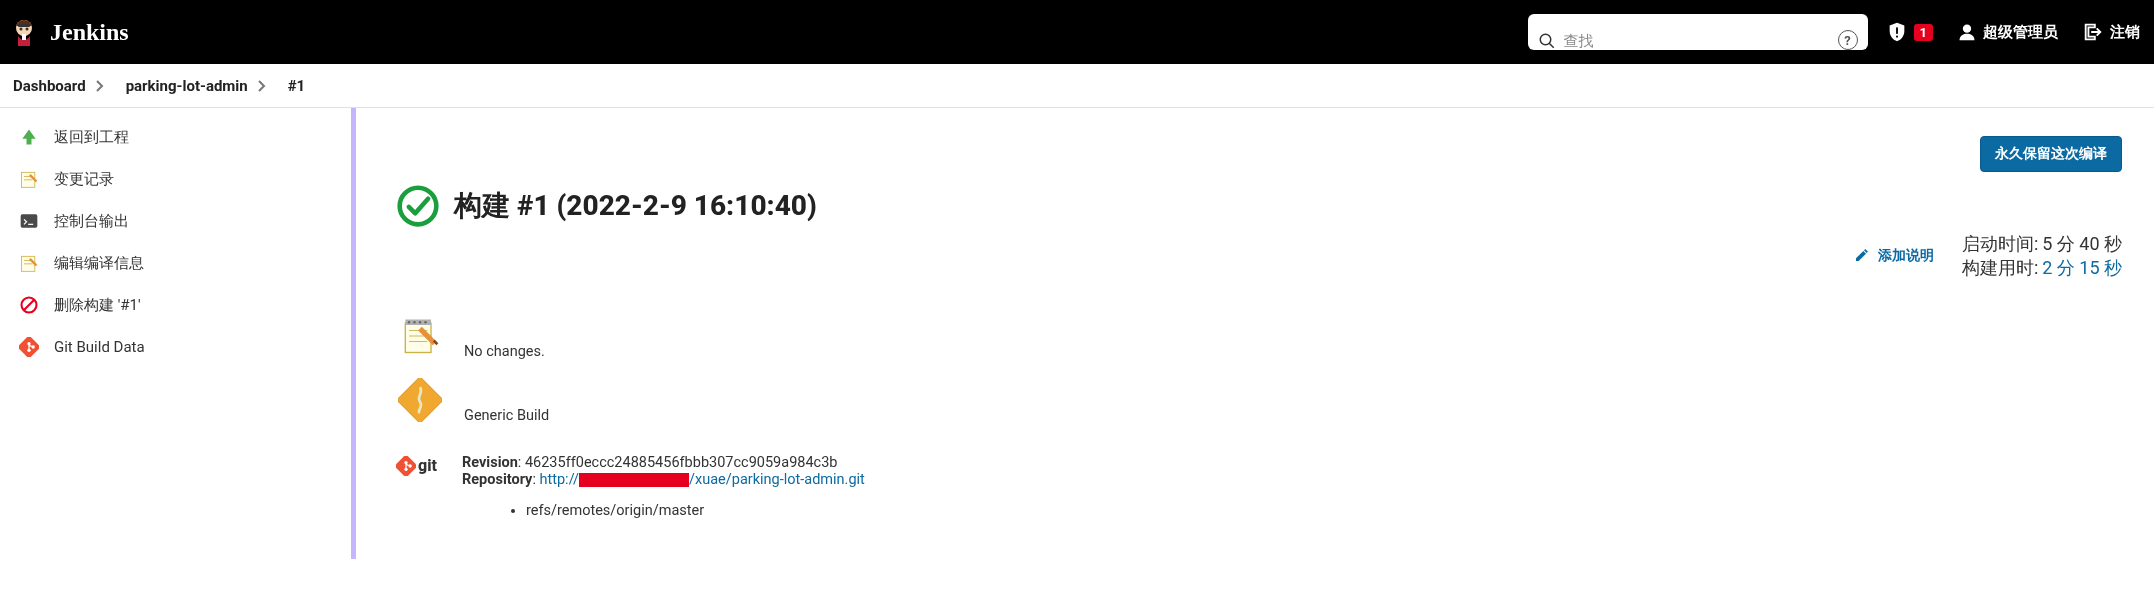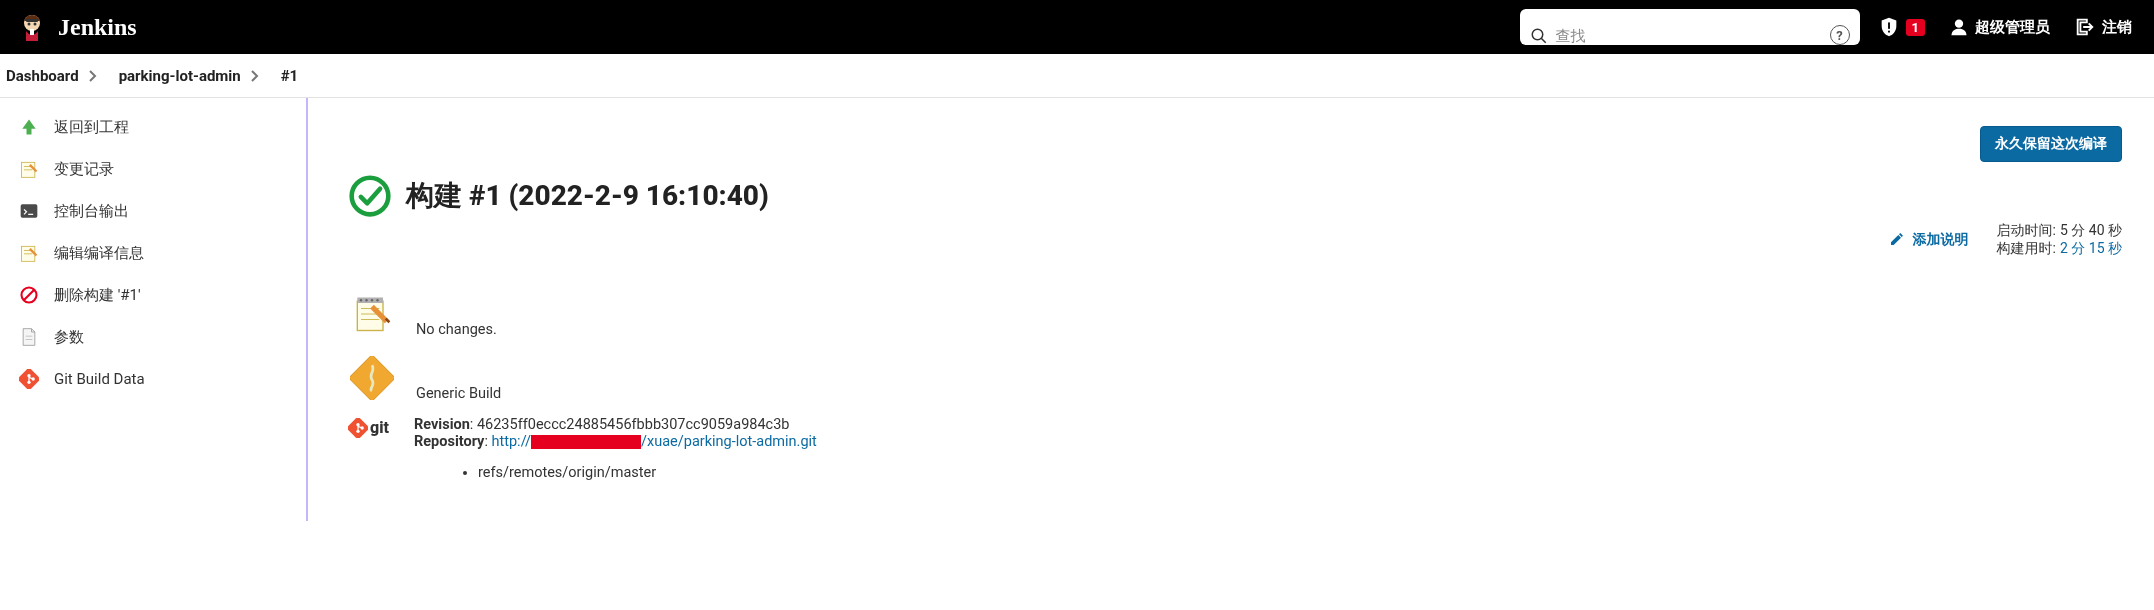--- a/index.html
+++ b/index.html
@@ -1,24 +1,24 @@
 <!DOCTYPE html>
 <html><head>
 <meta charset="utf-8">
 <style>
 * { margin: 0; padding: 0; box-sizing: border-box; font-family: -apple-system, BlinkMacSystemFont, "Segoe UI", Roboto, Helvetica, Arial, sans-serif; }
 body { font-size: 14px; color: #333; }
 
 
 .header {
   background: #000;
-  height: 54px;
-  display: flex;
-  align-items: center;
-  padding: 0 16px;
+  height: 64px;
+  display: flex;
+  align-items: center;
+  padding: 0 8px;
   gap: 12px;
 }
 .header-logo {
   display: flex;
   align-items: center;
   gap: 10px;
 }
 .jenkins-mascot {
   width: 32px; height: 32px;
 }
@@ -78,21 +78,21 @@
   position: relative;
   display: flex;
   align-items: center;
 }
 
 
 .breadcrumbs {
   display: flex;
   align-items: center;
   height: 44px;
-  padding: 0 0;
+  padding: 0 7px;
   border-bottom: 1px solid #e2e2e2;
   gap: 4px;
 }
 .crumb {
   padding: 4px 6px;
   color: #222;
   font-weight: 700;
   font-size: 15px;
   cursor: pointer;
 }
@@ -100,22 +100,22 @@
   color: #888;
   width: 20px;
   text-align: center;
 }
 
 
 .page-body {
   display: flex;
 }
 .sidebar {
-  width: 308px;
-  border-right: 2px solid #c4b5fd;
+  width: 356px;
+  border-right: 5px solid #c4b5fd;
   padding: 8px 0;
 }
 .side-item {
   display: flex;
   align-items: center;
   gap: 14px;
   padding: 10px 18px;
   cursor: pointer;
   font-size: 15px;
   color: #333;
@@ -158,21 +158,21 @@
   border: 1px solid #085a8c;
   color: #fff;
   font-weight: 700;
   padding: 8px 14px;
   border-radius: 4px;
   cursor: pointer;
   font-size: 14px;
 }
 .timing {
   text-align: center;
-  font-size: 14px;
+  font-size: 18px;
 }
 .timing-row { display: flex; gap: 4px; }
 .timing-label { color: #333; }
 .timing-val { }
 .timing-link { color: #0b6aa2; cursor: pointer; }
 .add-desc {
   display: flex;
   align-items: flex-start;
   gap: 8px;
   color: #0b6aa2;
@@ -199,21 +199,21 @@
 }
 .info-icon {
   width: 48px; height: 48px;
   display: flex; align-items: center; justify-content: center;
 }
 .info-text { font-size: 14.5px; color: #333; }
 
 .git-block {
   display: flex;
   gap: 18px;
-  margin-top: 6px;
+  margin-top: 22px;
 }
 .git-logo {
   width: 48px;
   display: flex;
   align-items: flex-start;
   gap: 2px;
   padding-top: 2px;
 }
 .git-text {
   font-size: 14.5px;
@@ -358,31 +358,20 @@
     <div class="side-item">
       <span class="side-icon">
         <svg width="20" height="20" viewBox="0 0 24 24">
             <circle cx="12" cy="12" r="9" fill="none" stroke="#e6001f" stroke-width="2.5"></circle>
             <line x1="6" y1="18" x2="18" y2="6" stroke="#e6001f" stroke-width="2.5"></line>
           </svg>
       </span>
       <span>删除构建 '#1'</span>
     </div>
 
-    <div class="side-item">
-      <span class="side-icon">
-        <svg width="20" height="20" viewBox="0 0 24 24">
-            <path d="M5 2 L15 2 L19 6 L19 22 L5 22 Z" fill="#f5f5f5" stroke="#999"></path>
-            <path d="M15 2 L15 6 L19 6" fill="none" stroke="#999"></path>
-            <line x1="8" y1="11" x2="16" y2="11" stroke="#bbb"></line>
-            <line x1="8" y1="15" x2="16" y2="15" stroke="#bbb"></line>
-          </svg>
-      </span>
-      <span>参数</span>
-    </div>
 
     <div class="side-item">
       <span class="side-icon">
         <svg width="20" height="20" viewBox="0 0 24 24">
             <rect x="2" y="2" width="20" height="20" transform="rotate(45 12 12)" fill="#f05133"></rect>
             <circle cx="12" cy="8" r="2" fill="#fff"></circle>
             <circle cx="12" cy="16" r="2" fill="#fff"></circle>
             <circle cx="17" cy="12" r="2" fill="#fff"></circle>
             <line x1="12" y1="8" x2="12" y2="16" stroke="#fff" stroke-width="1.5"></line>
             <line x1="12" y1="10" x2="17" y2="12" stroke="#fff" stroke-width="1.5"></line>

